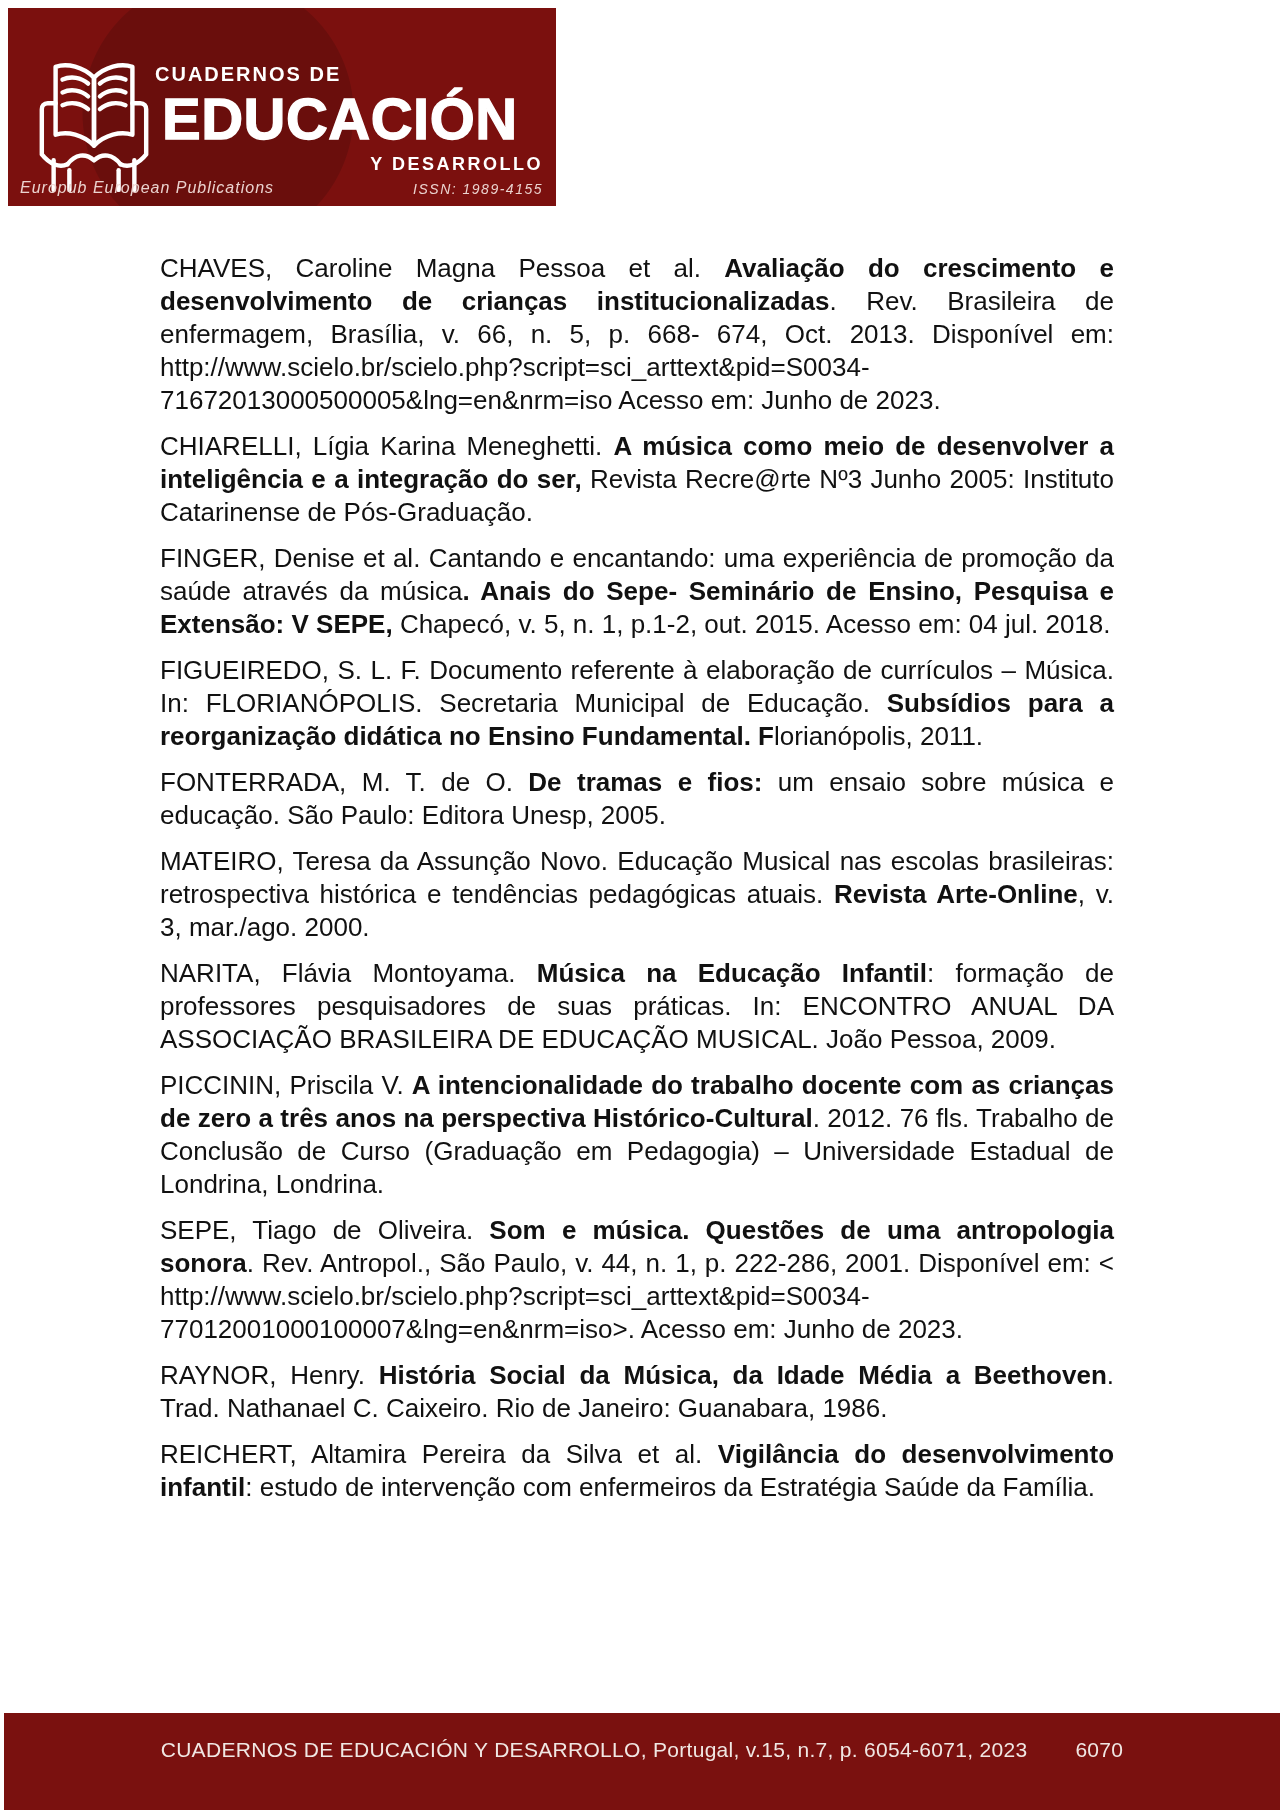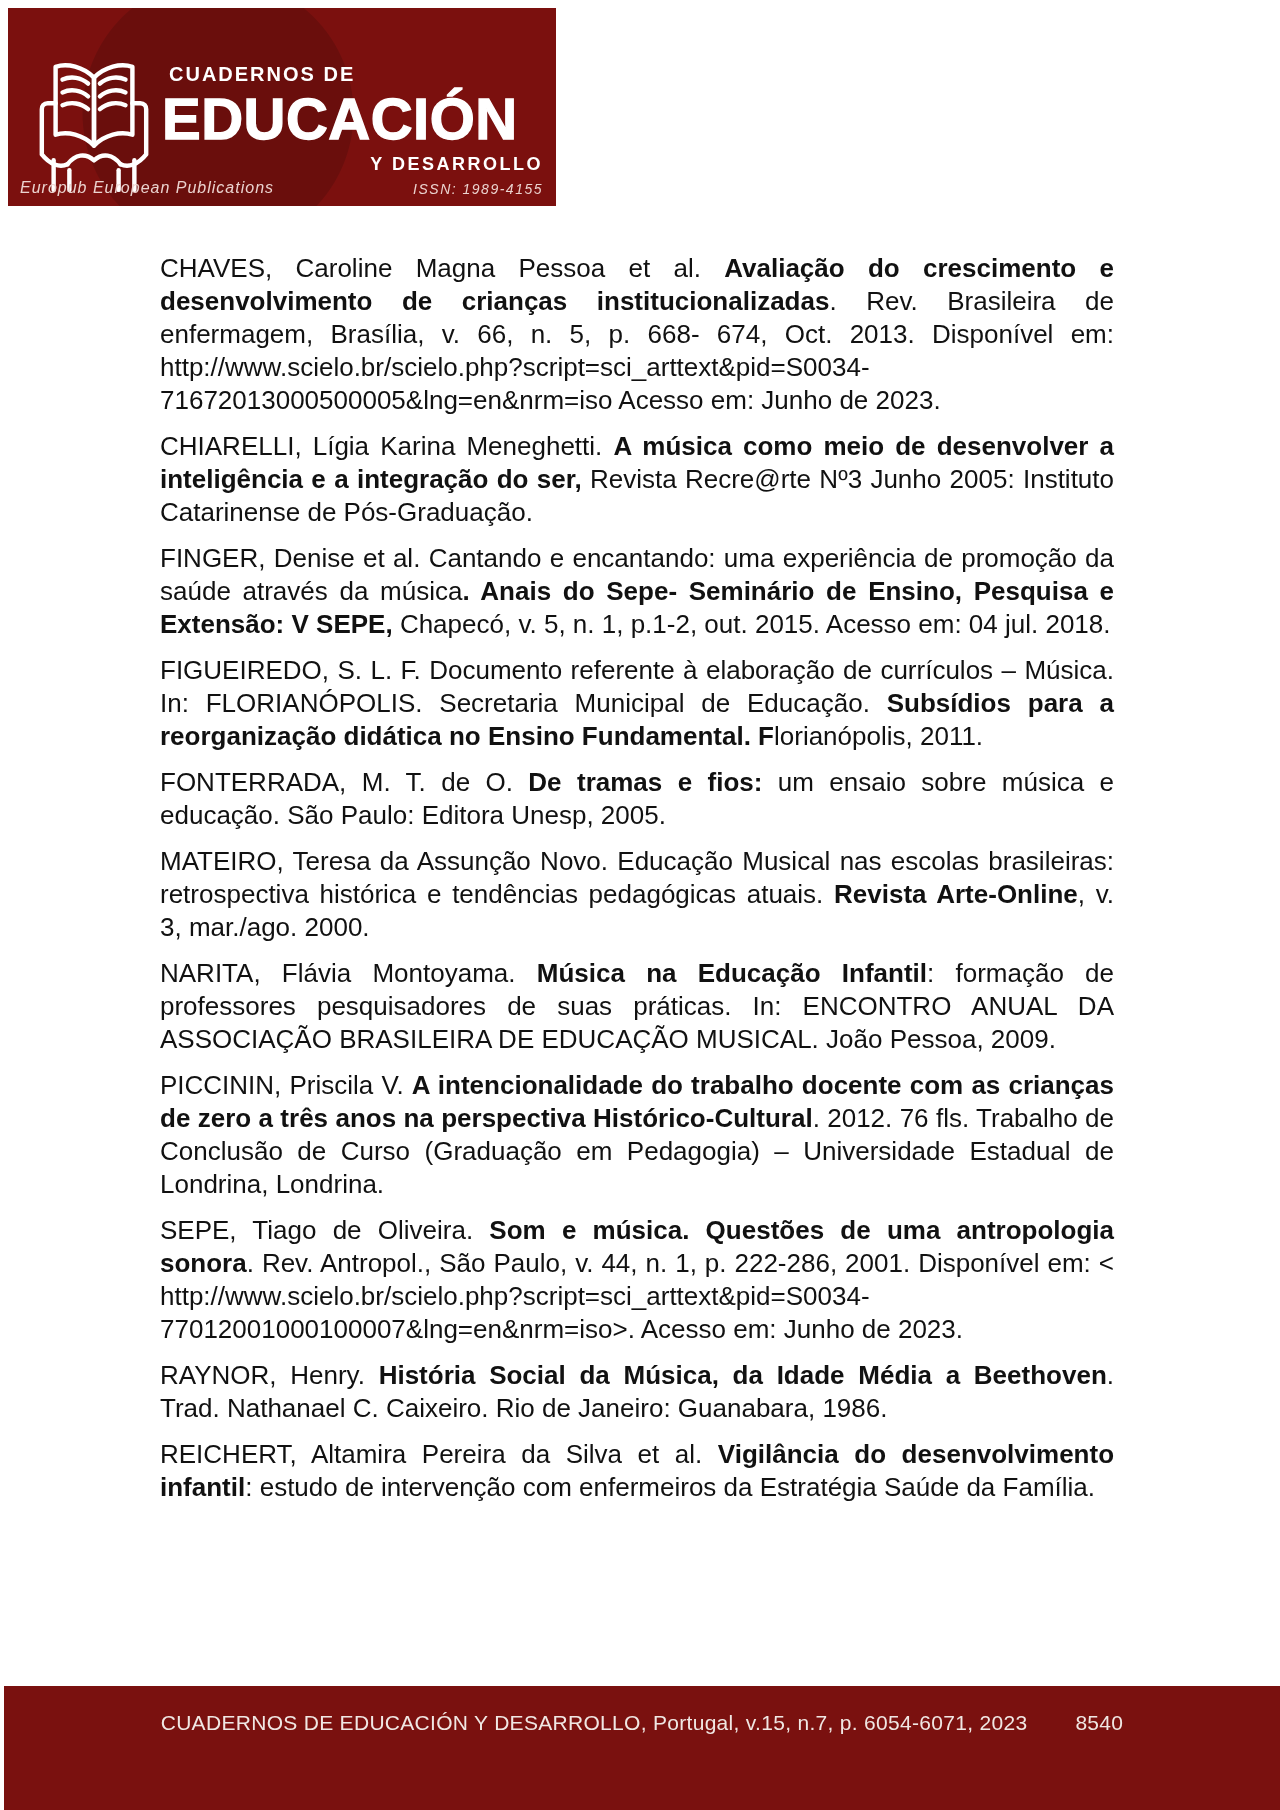--- a/index.html
+++ b/index.html
@@ -12,21 +12,21 @@
   
   .logo{
     position:absolute;left:8px;top:8px;width:548px;height:198px;
     background:
       radial-gradient(circle at 210px 105px, rgba(0,0,0,0.14) 0 135px, rgba(0,0,0,0) 136px),
       var(--brand,#7B100E);
   }
   .book-icon{position:absolute;left:22px;top:34px;width:128px;height:152px;}
   .book-icon svg{width:100%;height:100%;display:block;}
   .logo-small{
-    position:absolute;left:161px;top:56px;color:var(--logo-text,#fff);
+    position:absolute;left:147px;top:56px;color:var(--logo-text,#fff);
     font-size:20px;font-weight:bold;letter-spacing:2px;line-height:1;
   }
   .logo-big{
     position:absolute;left:154px;top:82px;color:var(--logo-text,#fff);
     font-size:58px;font-weight:bold;letter-spacing:0.5px;line-height:1;
     -webkit-text-stroke:1.3px #ffffff;
   }
   .logo-sub{
     position:absolute;right:13px;top:147px;color:var(--logo-text,#fff);
     font-size:18px;font-weight:bold;letter-spacing:2.5px;line-height:1;
@@ -48,21 +48,21 @@
   .refs p.ref{
     margin:0 8px 13px 0;
     font-size:26px;line-height:33px;
     text-align:justify;
     overflow-wrap:break-word;
   }
   .refs p.ref span.b{font-weight:bold;}
 
   
   .footer{
-    position:absolute;left:4px;right:0;bottom:0;height:124px;
+    position:absolute;left:4px;right:0;bottom:0;height:97px;
     background:var(--footer,#7A110F);
     color:#F0E7E3;
     box-sizing:border-box;
     display:flex;justify-content:center;align-items:flex-start;gap:48px;
     padding-top:25px;
     font-size:21px;letter-spacing:0.3px;
   }
 </style>
 </head>
 <body>
@@ -107,16 +107,16 @@
       <p class="ref"><span>MATEIRO, Teresa da Assunção Novo. Educação Musical nas escolas brasileiras: retrospectiva histórica e tendências pedagógicas atuais. </span><span class="b">Revista Arte-Online</span><span>, v. 3, mar./ago. 2000.</span></p>
       <p class="ref"><span>NARITA, Flávia Montoyama. </span><span class="b">Música na Educação Infantil</span><span>: formação de professores pesquisadores de suas práticas. In: ENCONTRO ANUAL DA ASSOCIAÇÃO BRASILEIRA DE EDUCAÇÃO MUSICAL. João Pessoa, 2009.</span></p>
       <p class="ref"><span>PICCININ, Priscila V. </span><span class="b">A intencionalidade do trabalho docente com as crianças de zero a três anos na perspectiva Histórico-Cultural</span><span>. 2012. 76 fls. Trabalho de Conclusão de Curso (Graduação em Pedagogia) – Universidade Estadual de Londrina, Londrina.</span></p>
       <p class="ref"><span>SEPE, Tiago de Oliveira. </span><span class="b">Som e música. Questões de uma antropologia sonora</span><span>. Rev. Antropol., São Paulo, v. 44, n. 1, p. 222-286, 2001. Disponível em: &lt; http://www.scielo.br/scielo.php?script=sci_arttext&amp;pid=S0034-77012001000100007&amp;lng=en&amp;nrm=iso&gt;. Acesso em: Junho de 2023.</span></p>
       <p class="ref"><span>RAYNOR, Henry. </span><span class="b">História Social da Música, da Idade Média a Beethoven</span><span>. Trad. Nathanael C. Caixeiro. Rio de Janeiro: Guanabara, 1986.</span></p>
       <p class="ref"><span>REICHERT, Altamira Pereira da Silva et al. </span><span class="b">Vigilância do desenvolvimento infantil</span><span>: estudo de intervenção com enfermeiros da Estratégia Saúde da Família.</span></p>
     </main>
 
   <footer class="footer">
     <span>CUADERNOS DE EDUCACIÓN Y DESARROLLO, Portugal, v.15, n.7, p. 6054-6071, 2023</span>
-    <span>8540</span>
+    <span>6070</span>
   </footer>
 
 </div>
 
 </body></html>

